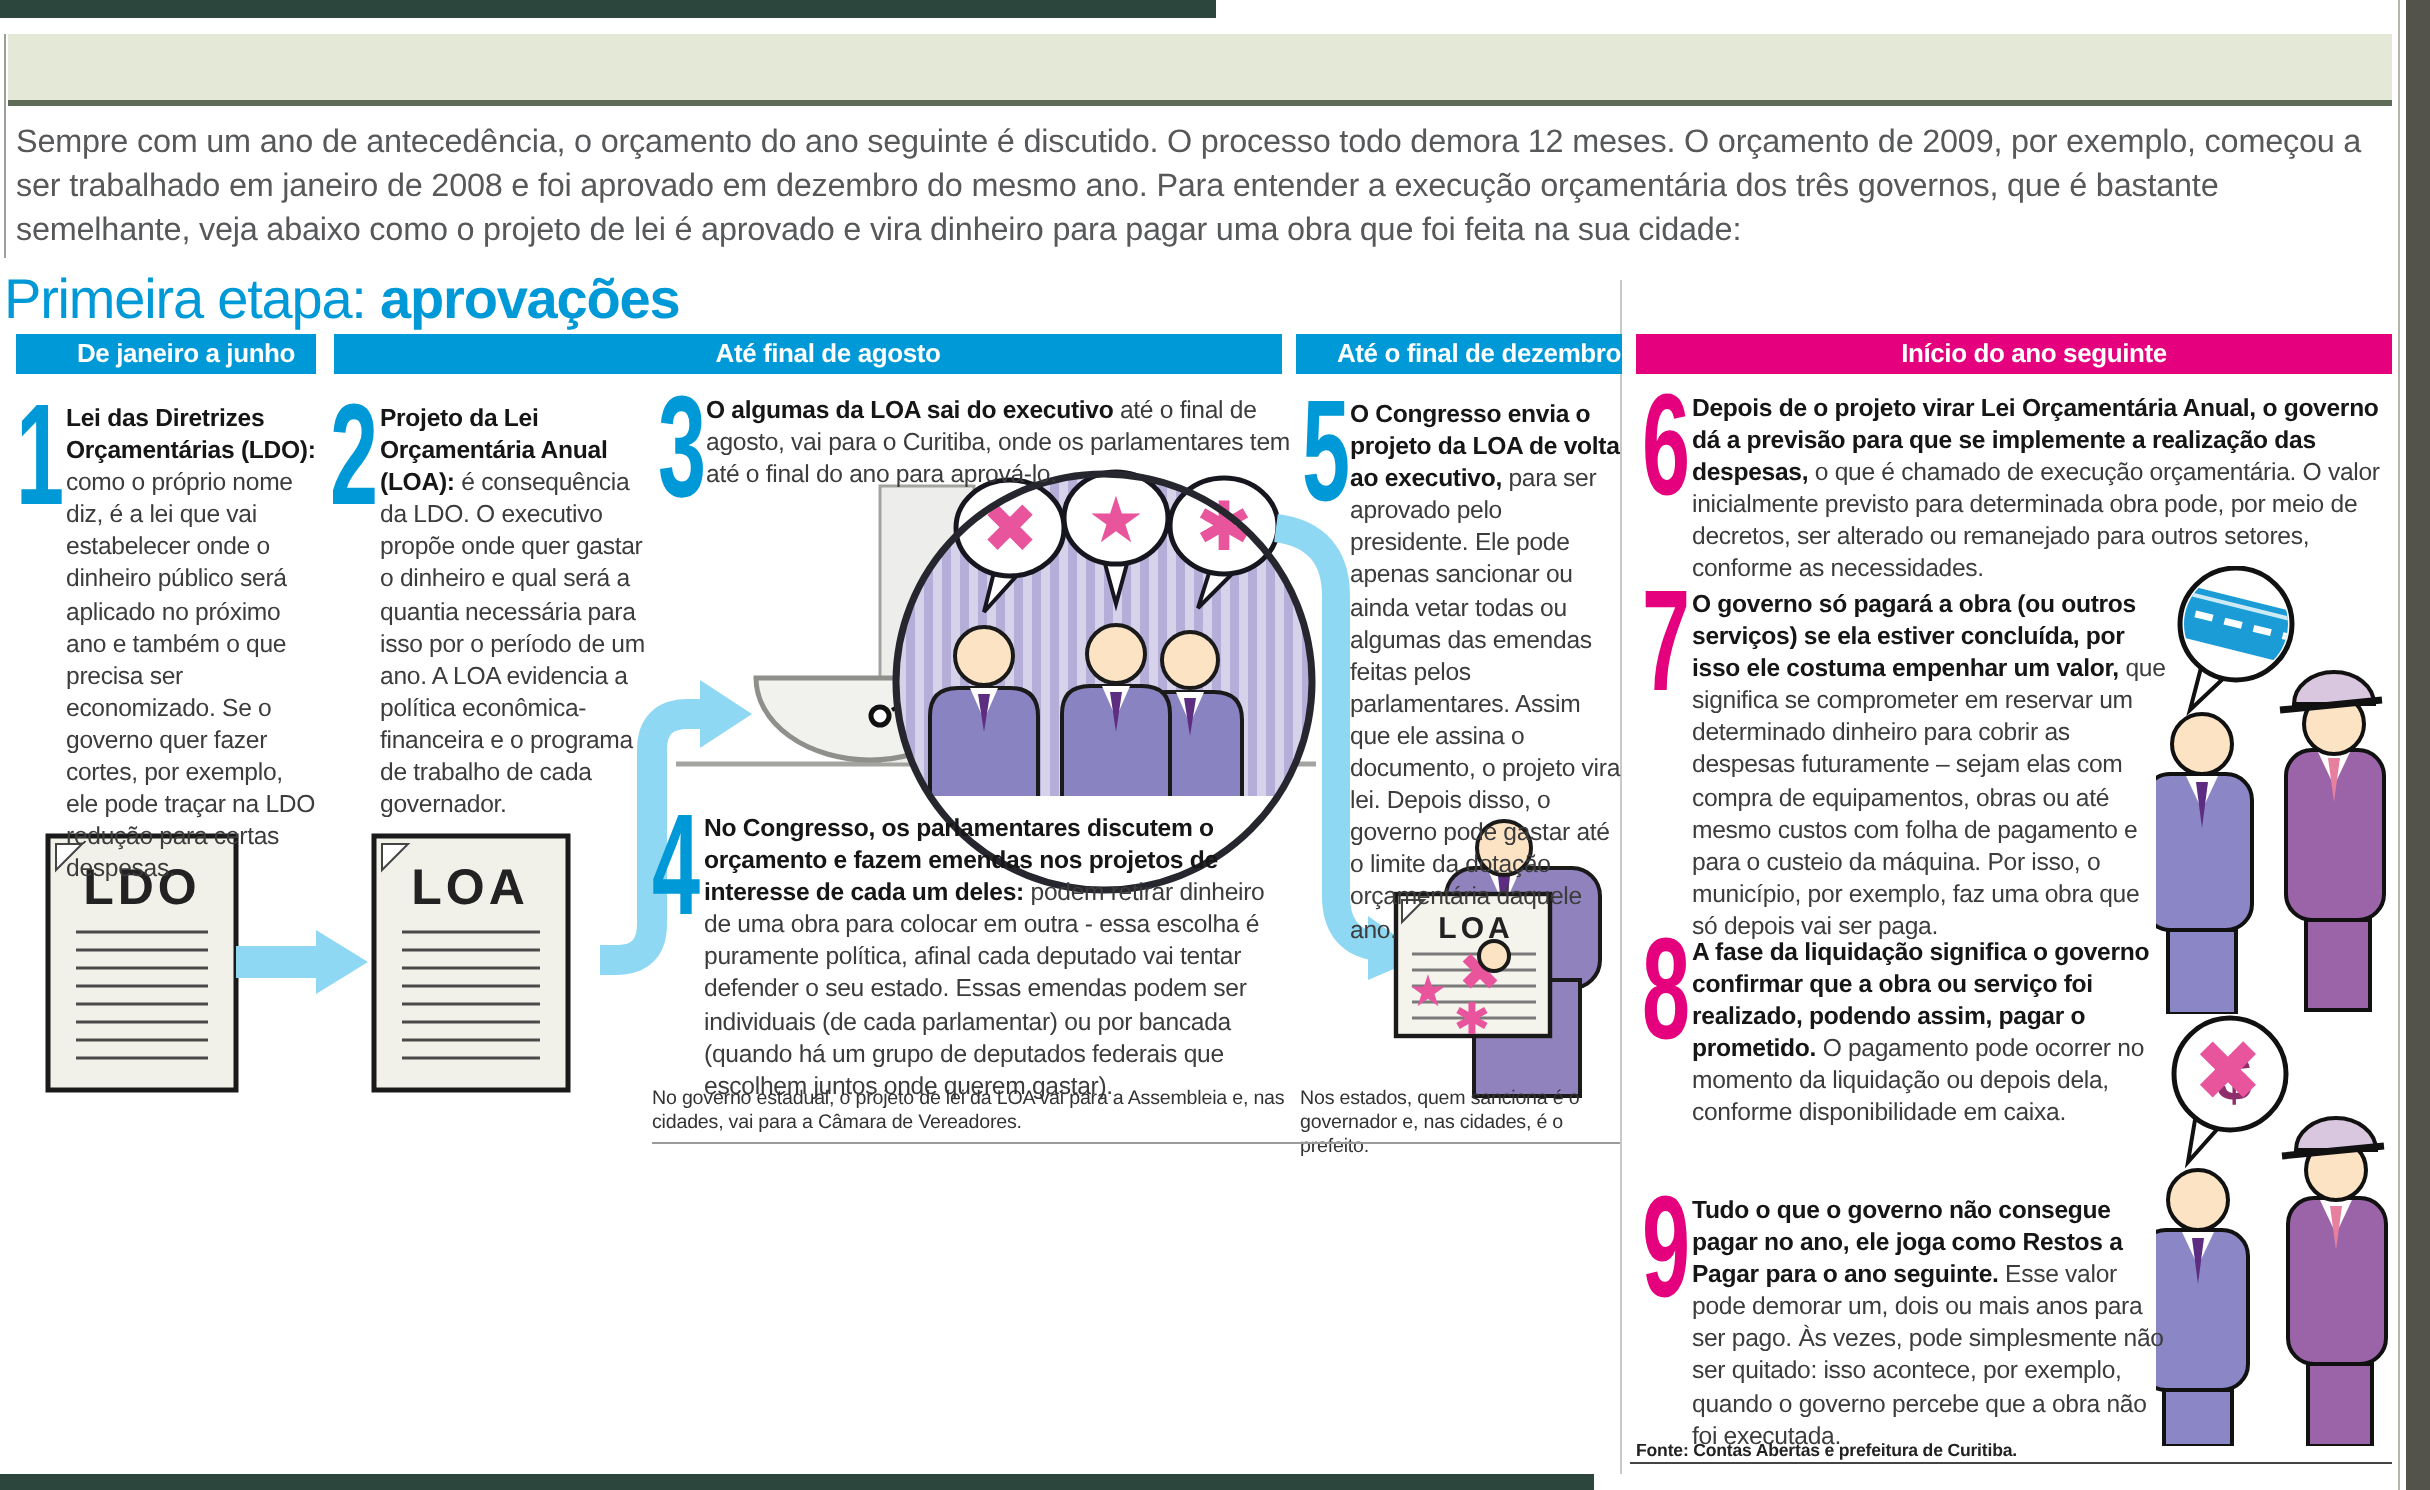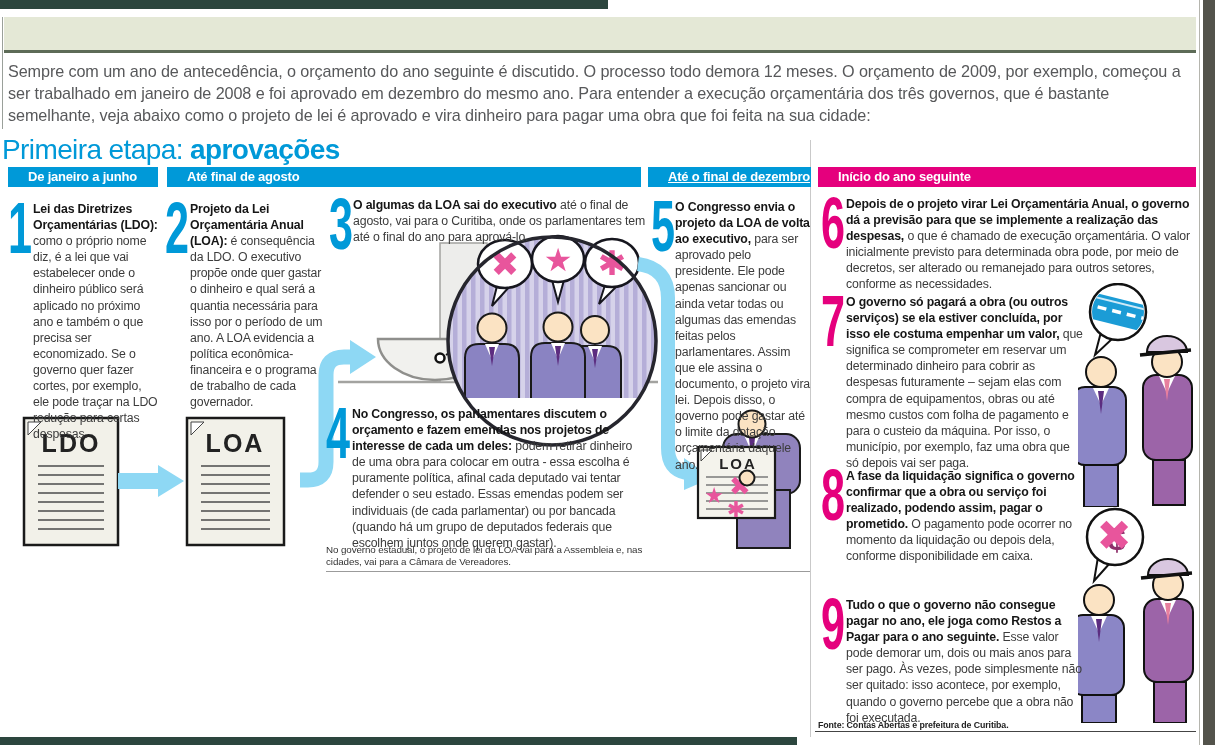--- a/index.html
+++ b/index.html
@@ -17,24 +17,24 @@
   #right-bar{left:1203px;top:0;width:12px;height:745px;background:#53534b;}
   #bottom-strip{left:0;top:737px;width:797px;height:8px;background:#2c463e;}
   
   .stage-title{font-size:28px;letter-spacing:-0.6px;white-space:nowrap;}
   .stage-title .pfx{font-weight:400;}
   .stage-title .bld{font-weight:800;}
   #stage1-title{left:2px;top:134px;color:#0099d8;}
   #stage2-title{left:818px;top:134px;color:#e5007d;}
   
   .bar{height:20px;top:167px;background:#0099d8;color:#fff;font-size:13px;font-weight:700;
-       letter-spacing:-0.2px;line-height:20px;padding-left:20px;box-sizing:border-box;}
+       letter-spacing:-0.2px;line-height:20px;padding-left:20px;box-sizing:border-box;text-align:center;}
   #bar1{left:8px;width:150px;}
   #bar2{left:167px;width:474px;}
-  #bar3{left:648px;width:163px;text-decoration:underline;}
+  #bar3{left:648px;width:163px;}
   #bar4{left:818px;width:378px;background:#e5007d;}
   
   .num{font-size:72px;font-weight:700;line-height:0.82;transform:scaleX(0.60);transform-origin:left top;}
   .num.blue{color:#0099d8;} .num.mag{color:#e5007d;}
   .txt{font-size:12.3px;line-height:1.31;letter-spacing:-0.15px;color:#3c3c3c;}
   .txt b{color:#161616;}
   #n1{left:8px;top:199px;}   #t1{left:33px;top:201px;width:127px;}
   #n2{left:165px;top:199px;} #t2{left:190px;top:201px;width:138px;}
   #n3{left:329px;top:195px;} #t3{left:353px;top:197px;width:292px;}
   #n4{left:326px;top:404px;} #t4{left:352px;top:406px;width:293px;}
@@ -288,19 +288,20 @@
   <div class="abs num mag" id="n7">7</div>
   <div class="abs txt" id="t7"><b>O governo só pagará a obra (ou outros serviços) se ela estiver concluída, por isso ele costuma empenhar um valor,</b><span> que significa se comprometer em reservar um determinado dinheiro para cobrir as despesas futuramente – sejam elas com compra de equipamentos, obras ou até mesmo custos com folha de pagamento e para o custeio da máquina. Por isso, o município, por exemplo, faz uma obra que só depois vai ser paga.</span></div>
 
   <div class="abs num mag" id="n8">8</div>
   <div class="abs txt" id="t8"><b>A fase da liquidação significa o governo confirmar que a obra ou serviço foi realizado, podendo assim, pagar o prometido.</b><span> O pagamento pode ocorrer no momento da liquidação ou depois dela, conforme disponibilidade em caixa.</span></div>
 
   <div class="abs num mag" id="n9">9</div>
   <div class="abs txt" id="t9"><b>Tudo o que o governo não consegue pagar no ano, ele joga como Restos a Pagar para o ano seguinte.</b><span> Esse valor pode demorar um, dois ou mais anos para ser pago. Às vezes, pode simplesmente não ser quitado: isso acontece, por exemplo, quando o governo percebe que a obra não foi executada.</span></div>
 
   <div class="abs footnote" id="fn4">No governo estadual, o projeto de lei da LOA vai para a Assembleia e, nas cidades, vai para a Câmara de Vereadores.</div>
+  <div class="abs footnote" id="fn5">Nos estados, quem sanciona é o governador e, nas cidades, é o prefeito.</div>
   <div class="abs" id="fn-rule"></div>
 
   <div class="abs" id="footer-rule"></div>
   <div class="abs credit" id="source">Fonte: Contas Abertas e prefeitura de Curitiba.</div>
   <div class="abs credit" id="infog">Infografia: Gazeta do Povo</div>
 
 </div>
 
 </body></html>

